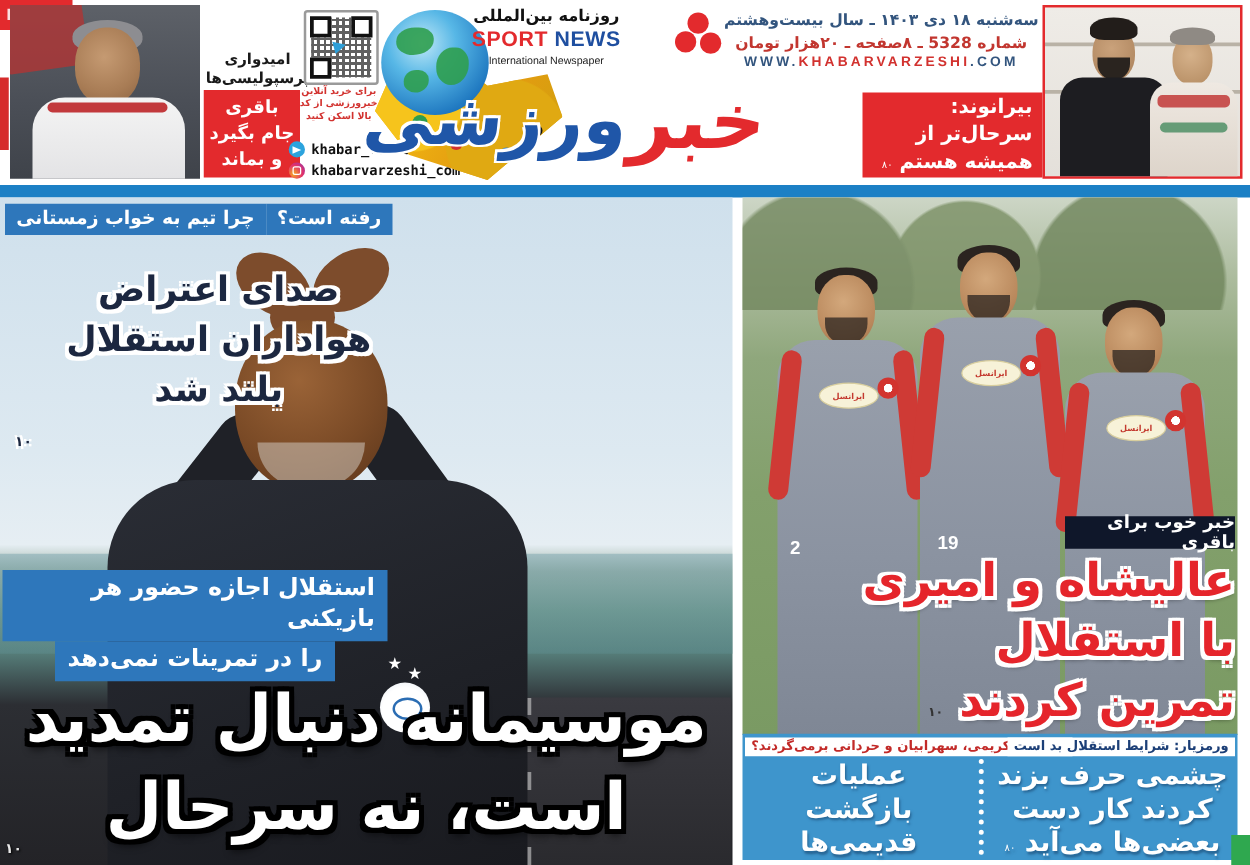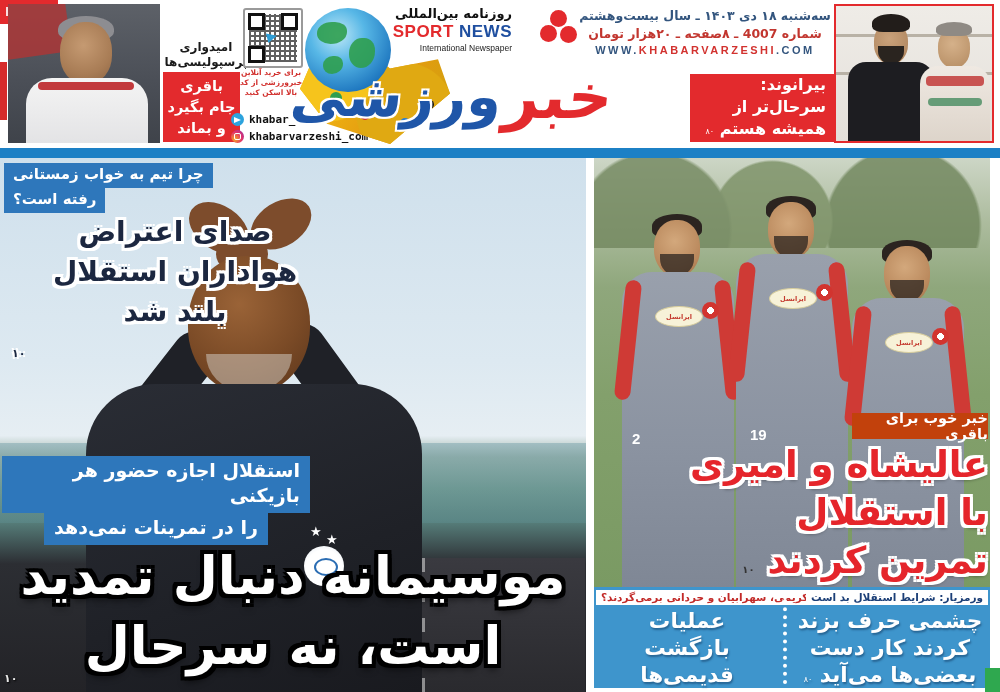--- a/index.html
+++ b/index.html
@@ -56,21 +56,21 @@
   
   .globe{left:305px;top:8px;width:86px;height:84px;border-radius:50%;
       background:radial-gradient(circle at 38% 32%,#bfe8f7 0%,#57b7e6 35%,#1f78c0 75%,#145a96 100%);}
   .globe .land{position:absolute;border-radius:50% 40% 55% 45%;background:#2f9e4f;opacity:.9;}
   .collage-heart{left:300px;top:52px;width:150px;height:92px;
       background:radial-gradient(circle at 20% 30%,#f6c41c 0 30%,transparent 31%),
                  radial-gradient(circle at 70% 65%,#e0a912 0 40%,transparent 41%),
                  linear-gradient(120deg,#f2b713 20%,#e39c10 60%,#caa20e);
       clip-path:polygon(8% 10%,45% 0,60% 18%,92% 8%,100% 45%,60% 100%,18% 78%,0 40%);}
   .collage-dot{position:absolute;border-radius:50%;}
-  .sportnews{left:362px;top:6px;width:150px;text-align:right;}
+  .sportnews{left:362px;top:6px;width:150px;text-align:center;}
   .sportnews .fa{font-size:13px;font-weight:bold;color:#111;}
   .sportnews .en{font-size:17px;font-weight:bold;letter-spacing:.5px;margin-top:1px;
       font-family:"Liberation Sans",sans-serif;}
   .sportnews .en .sp{color:#e32a2d;} .sportnews .en .nw{color:#1f4fa0;}
   .sportnews .sub{font-size:8.5px;color:#222;margin-top:1px;font-family:"Liberation Sans",sans-serif;}
   .logo-dots{left:540px;top:10px;width:40px;height:36px;}
   .logo-dots i{position:absolute;width:17px;height:17px;border-radius:50%;background:#e32a2d;}
   .logo-text{left:318px;top:48px;width:268px;height:96px;display:flex;align-items:center;
       justify-content:center;direction:rtl;transform:skewX(-6deg);}
   .logo-text .red{color:#e32a2d;font-size:62px;font-weight:900;
@@ -121,21 +121,21 @@
   .fig-torso{position:absolute;left:86px;top:226px;width:336px;height:308px;border-radius:70px 70px 0 0;
       background:linear-gradient(160deg,#2a2d35 0%,#1f2127 60%,#191a1f 100%);}
   .crest{position:absolute;left:238px;top:150px;width:40px;height:40px;border-radius:50%;
       background:radial-gradient(circle at 50% 55%,#ffffff 0 60%,#dfe7ef 100%);}
   .crest:after{content:"";position:absolute;left:10px;top:12px;width:20px;height:14px;border-radius:50%;
       border:2.5px solid #2b6db3;}
   .star{position:absolute;color:#fff;font-size:13px;}
 
   .blabel{background:#2e77bb;color:#fff;font-weight:bold;display:inline-block;
       padding:2px 9px 4px 9px;}
-  .label1{left:4px;top:163px;display:flex;flex-direction:column;align-items:flex-start;gap:0;justify-content:flex-end;}
+  .label1{left:4px;top:163px;display:flex;flex-direction:row;align-items:flex-start;gap:0;justify-content:flex-end;}
   .label1 .blabel{font-size:15px;line-height:19px;}
   .deck{left:6px;top:212px;width:338px;text-align:center;color:#1c2740;
       font-size:28px;font-weight:900;line-height:40px;
       text-shadow:-3px -3px 0 #fff,3px -3px 0 #fff,-3px 3px 0 #fff,3px 3px 0 #fff,0 -3px 0 #fff,0 3px 0 #fff,-3px 0 0 #fff,3px 0 0 #fff;}
   .deck .ref{display:block;text-align:left;font-size:11px;font-weight:bold;color:#1c2740;margin:2px 0 0 6px;
       text-shadow:-2px -2px 0 #fff,2px -2px 0 #fff,-2px 2px 0 #fff,2px 2px 0 #fff;}
   .label2{left:2px;top:456px;width:308px;display:flex;flex-direction:column;align-items:center;}
   .label2 .blabel{font-size:19px;line-height:25px;padding:2px 10px 5px 10px;}
   .bigline{left:0px;width:586px;text-align:center;color:#fff;font-weight:900;
       font-size:52px;letter-spacing:-1px;
@@ -161,21 +161,21 @@
       background:linear-gradient(180deg,#99a0ac 0%,#8b93a1 55%,#7f8795 100%);}
   .pl-stripe{position:absolute;top:60px;width:16px;height:120px;background:#cf3a35;border-radius:8px;}
   .pl-sponsor{position:absolute;left:33px;top:86px;width:46px;height:19px;border-radius:50%;
       background:#f7f2d8;border:1px solid #d8ce9e;color:#c43a2f;font-size:6.5px;font-weight:bold;
       display:flex;align-items:center;justify-content:center;}
   .pl-crest{position:absolute;left:80px;top:82px;width:17px;height:17px;border-radius:50%;
       background:radial-gradient(circle at 50% 50%,#fff 0 28%,#d2342f 30% 100%);}
   .pl-num{position:absolute;color:#fff;font-weight:bold;font-size:15px;
       font-family:"Liberation Sans",sans-serif;}
 
-  .blacklabel{left:852px;top:413px;width:136px;height:26px;background:#c2410c;color:#fff;
+  .blacklabel{left:852px;top:413px;width:136px;height:26px;background:#0f172a;color:#fff;
       font-size:14.5px;font-weight:bold;display:flex;align-items:center;justify-content:center;}
   .redhead{left:600px;top:441px;width:388px;text-align:right;padding-left:0;color:#e5252b;
       font-size:37px;font-weight:900;line-height:48px;
       text-shadow:-3px -3px 0 #fff,3px -3px 0 #fff,-3px 3px 0 #fff,3px 3px 0 #fff,0 -3px 0 #fff,0 3px 0 #fff,-3px 0 0 #fff,3px 0 0 #fff,2px 4px 3px rgba(0,0,0,.25);}
   .redhead .ref{font-size:10px;color:#333;text-shadow:none;font-weight:bold;}
 
   
   .bboxes{left:594px;top:587px;width:396px;height:101px;background:#3e95cc;}
   .bdivider{position:absolute;left:189px;top:4px;width:0;height:93px;
       border-left:4px dotted #fff;}
@@ -264,21 +264,21 @@
       <i style="left:0;top:15px;"></i>
       <i style="left:20px;top:16px;"></i>
   </div>
   <div class="abs logo-text">
     <span class="red">خبر</span>
     <span class="blue">ورزشی</span>
   </div>
 
   <div class="abs dateblock">
     <div class="l1 rtl">سه‌شنبه ۱۸ دی ۱۴۰۳ ـ سال بیست‌وهشتم</div>
-    <div class="l2 rtl">شماره 4007 ـ ۸صفحه ـ ۲۰هزار تومان</div>
+    <div class="l2 rtl">شماره 5328 ـ ۸صفحه ـ ۲۰هزار تومان</div>
     <div class="url">
       <span class="nv">WWW.</span><span class="rd">KHABARVARZESHI</span><span class="nv">.COM</span>
     </div>
   </div>
 
   <div class="abs tr-redbox rtl">
     <span>بیرانوند:</span>
     <span>سرحال‌تر از</span>
     <span><span>همیشه هستم</span> <span class="ref">۸۰</span></span>
   </div>

